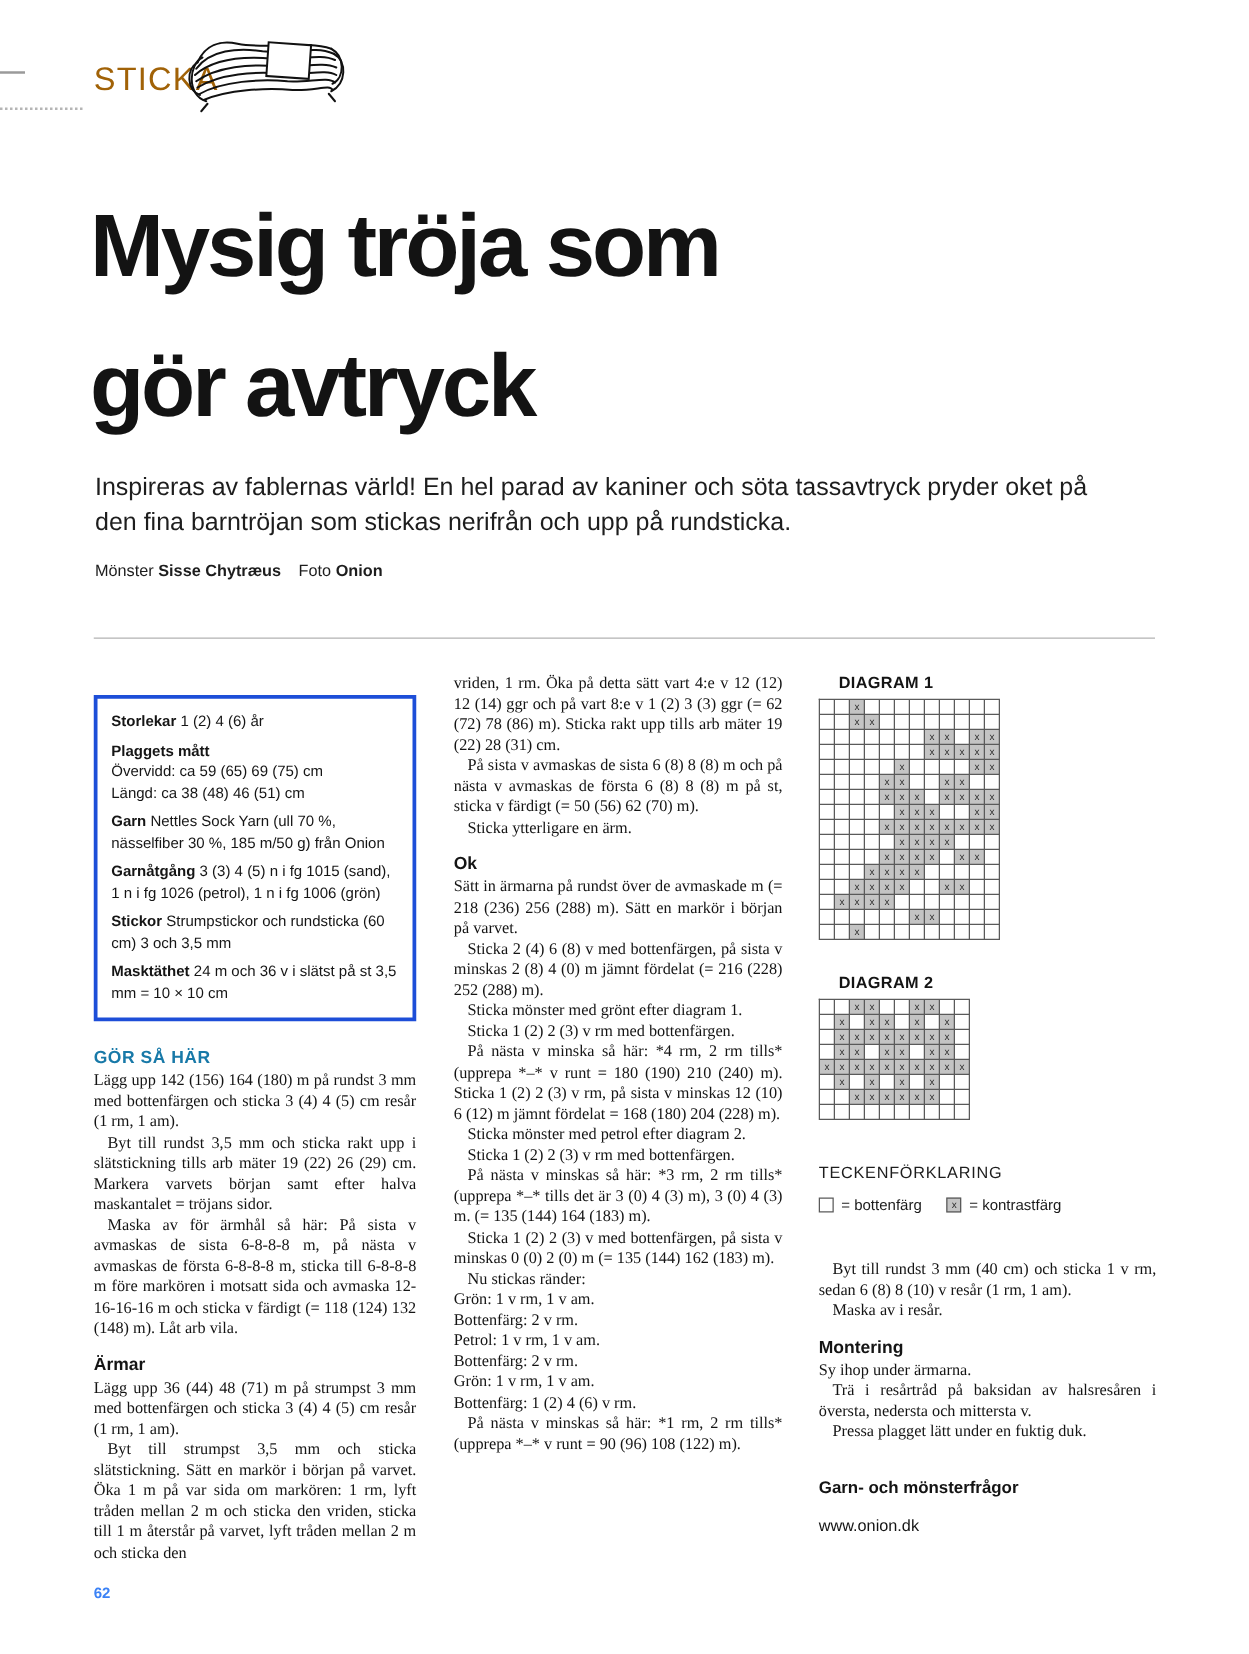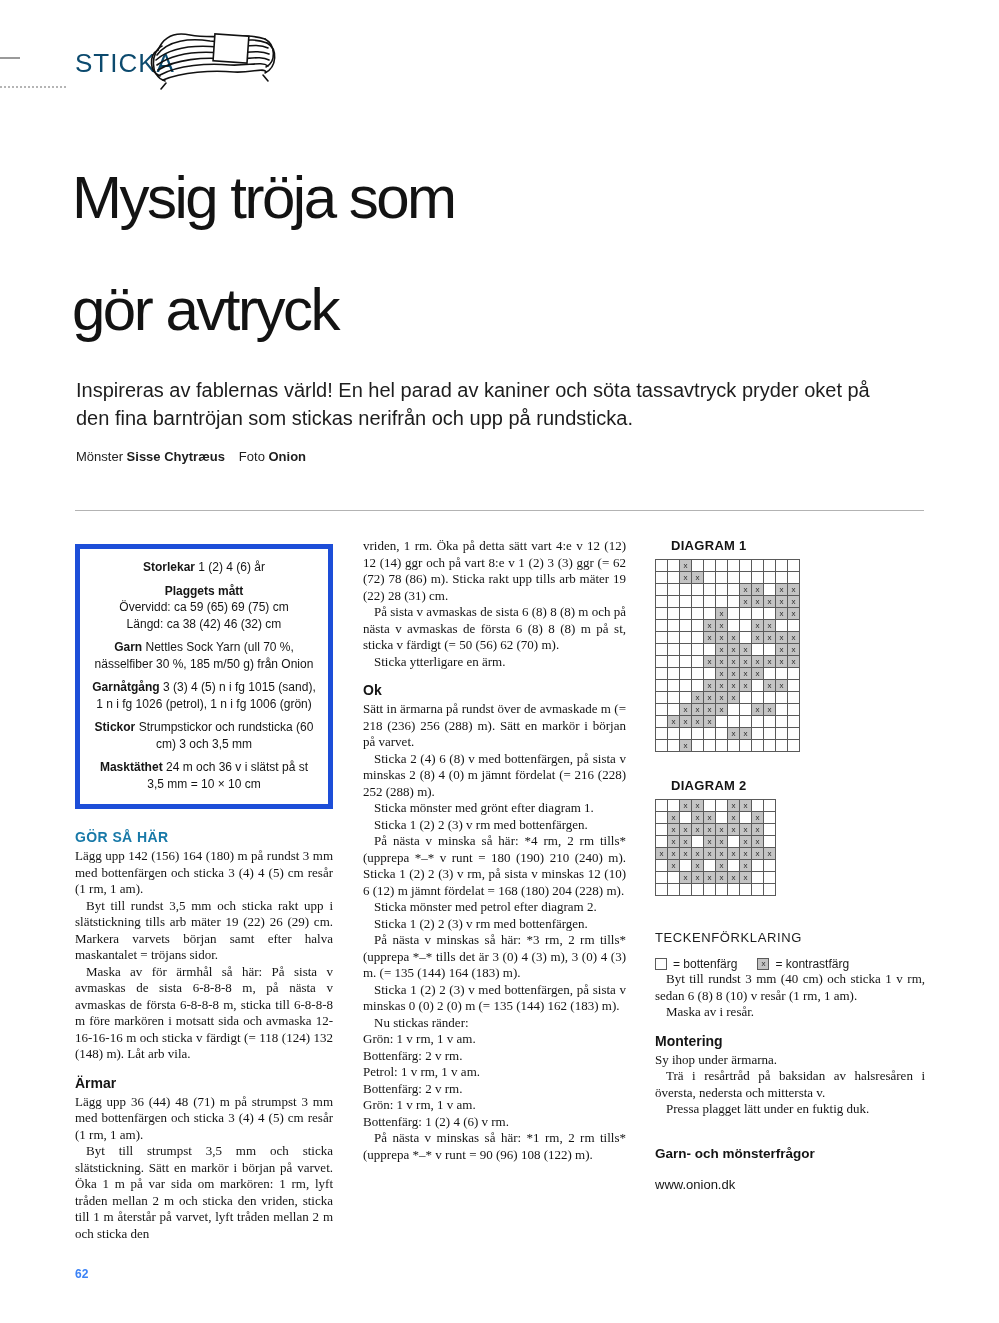--- a/index.html
+++ b/index.html
@@ -6,42 +6,42 @@
   html,body { background:#ffffff; }
   body { width:999px; height:1323px; position:relative; overflow:hidden;
          font-family:"Liberation Sans","DejaVu Sans",sans-serif; color:#1a1a1a; }
 
   .page { position:absolute; inset:0; background:#fff; }
 
   
   .edge-tick { position:absolute; left:0; top:57px; width:20px; border-top:2px solid #9a9a9a; }
   .stitch-line { position:absolute; left:0; top:86px; width:66px; border-top:2px dotted #b5b5b5; }
   .kicker { position:absolute; left:75px; top:48px; font-size:26px; letter-spacing:1px;
-            font-weight:400; color:#0c4a6e; }
+            font-weight:400; color:#a16207; }
   .yarn { position:absolute; left:146px; top:22px; }
 
   
-  .title { position:absolute; left:72px; top:142px; font-size:60px; font-weight:normal;
+  .title { position:absolute; left:72px; top:142px; font-size:71px; font-weight:bold;
            line-height:112px; letter-spacing:-2.5px; color:#131313; }
   .intro { position:absolute; left:76px; top:376px; width:830px; font-size:20px;
            line-height:28px; color:#1d1d1d; }
   .byline { position:absolute; left:76px; top:449px; font-size:13px; color:#1d1d1d; }
   .byline b { font-weight:bold; }
   .byline .sep { display:inline-block; width:14px; }
   .rule { position:absolute; left:75px; top:510px; width:849px; border-top:1px solid #b3b3b3; }
 
   
   .col { position:absolute; top:538px; }
   .col1 { left:75px;  width:258px; }
   .col2 { left:363px; width:263px; }
   .col3 { left:655px; width:270px; }
 
   
-  .infobox { border:5px solid #1d4ed8; padding:10px 11px 12px 11px; margin-top:6px;
-             font-size:12px; line-height:16.5px; color:#151515;text-align:center; }
+  .infobox { border:3px solid #1d4ed8; padding:10px 11px 12px 11px; margin-top:18px;
+             font-size:12px; line-height:16.5px; color:#151515; }
   .ib-row { margin-top:7px; }
   .ib-row.first, .ib-row.cont { margin-top:0; }
   .ib-row b { font-weight:bold; }
 
   .blue-head { margin-top:20px; font-size:14px; font-weight:bold; letter-spacing:0.4px;
                color:#1879a8; }
 
   .body { font-family:"Liberation Serif","DejaVu Serif",serif; font-size:13px;
           line-height:16.5px; text-align:justify; color:#141414; hyphens:auto;
           overflow-wrap:break-word; }
@@ -62,21 +62,21 @@
   .chart-cell.contrast { background:#c4c4c4; }
 
   .legend-title { margin-top:34px; font-size:13px; letter-spacing:0.6px; color:#1d1d1d; }
   .legend { margin-top:12px; display:flex; gap:20px; font-size:12px; align-items:center; }
   .legend-item { display:flex; align-items:center; gap:6px; }
   .swatch { width:12px; height:12px; border:1px solid #5a5a5a; display:inline-flex;
             align-items:center; justify-content:center; font-size:8px; line-height:10px;
             color:#2b2b2b; background:#fff; }
   .swatch.contrast { background:#c4c4c4; }
 
-  .col3 .after-legend { }
+  .col3 .after-legend { margin-top:36px; }
   .contact-head { margin-top:28px; font-size:13.5px; font-weight:bold; color:#141414; }
   .contact-url { margin-top:16px; font-size:13px; color:#141414; }
 
   .pageno { position:absolute; left:75px; top:1267px; font-size:12px; font-weight:bold;
             color:#3b82f6; }
 </style>
 </head>
 <body>
 
 <div class="page">
@@ -110,21 +110,21 @@
 
   <p class="byline"><span>Mönster</span> <b>Sisse Chytræus</b><span class="sep"></span><span>Foto</span> <b>Onion</b></p>
 
   <div class="rule"></div>
 
   <div class="col col1">
     <div class="infobox">
       <p class="ib-row first"><b>Storlekar</b> <span>1 (2) 4 (6) år</span></p>
       <p class="ib-row"><b>Plaggets mått</b><span></span></p>
       <p class="ib-row cont"><b></b><span>Övervidd: ca 59 (65) 69 (75) cm</span></p>
-      <p class="ib-row cont"><b></b><span>Längd: ca 38 (42) 46 (32) cm</span></p>
+      <p class="ib-row cont"><b></b><span>Längd: ca 38 (48) 46 (51) cm</span></p>
       <p class="ib-row"><b>Garn</b> <span>Nettles Sock Yarn (ull 70 %, nässelfiber 30 %, 185 m/50 g) från Onion</span></p>
       <p class="ib-row"><b>Garnåtgång</b> <span>3 (3) 4 (5) n i fg 1015 (sand), 1 n i fg 1026 (petrol), 1 n i fg 1006 (grön)</span></p>
       <p class="ib-row"><b>Stickor</b> <span>Strumpstickor och rundsticka (60 cm) 3 och 3,5 mm</span></p>
       <p class="ib-row"><b>Masktäthet</b> <span>24 m och 36 v i slätst på st 3,5 mm = 10 × 10 cm</span></p>
     </div>
 
     <h2 class="blue-head">GÖR SÅ HÄR</h2>
     <p class="body">Lägg upp 142 (156) 164 (180) m på rundst 3 mm med bottenfärgen och sticka 3 (4) 4 (5) cm resår (1 rm, 1 am).</p>
     <p class="body ind">Byt till rundst 3,5 mm och sticka rakt upp i slätstickning tills arb mäter 19 (22) 26 (29) cm. Markera varvets början samt efter halva maskantalet = tröjans sidor.</p>
     <p class="body ind">Maska av för ärmhål så här: På sista v avmaskas de sista 6-8-8-8 m, på nästa v avmaskas de första 6-8-8-8 m, sticka till 6-8-8-8 m före markören i motsatt sida och avmaska 12-16-16-16 m och sticka v färdigt (= 118 (124) 132 (148) m). Låt arb vila.</p>

